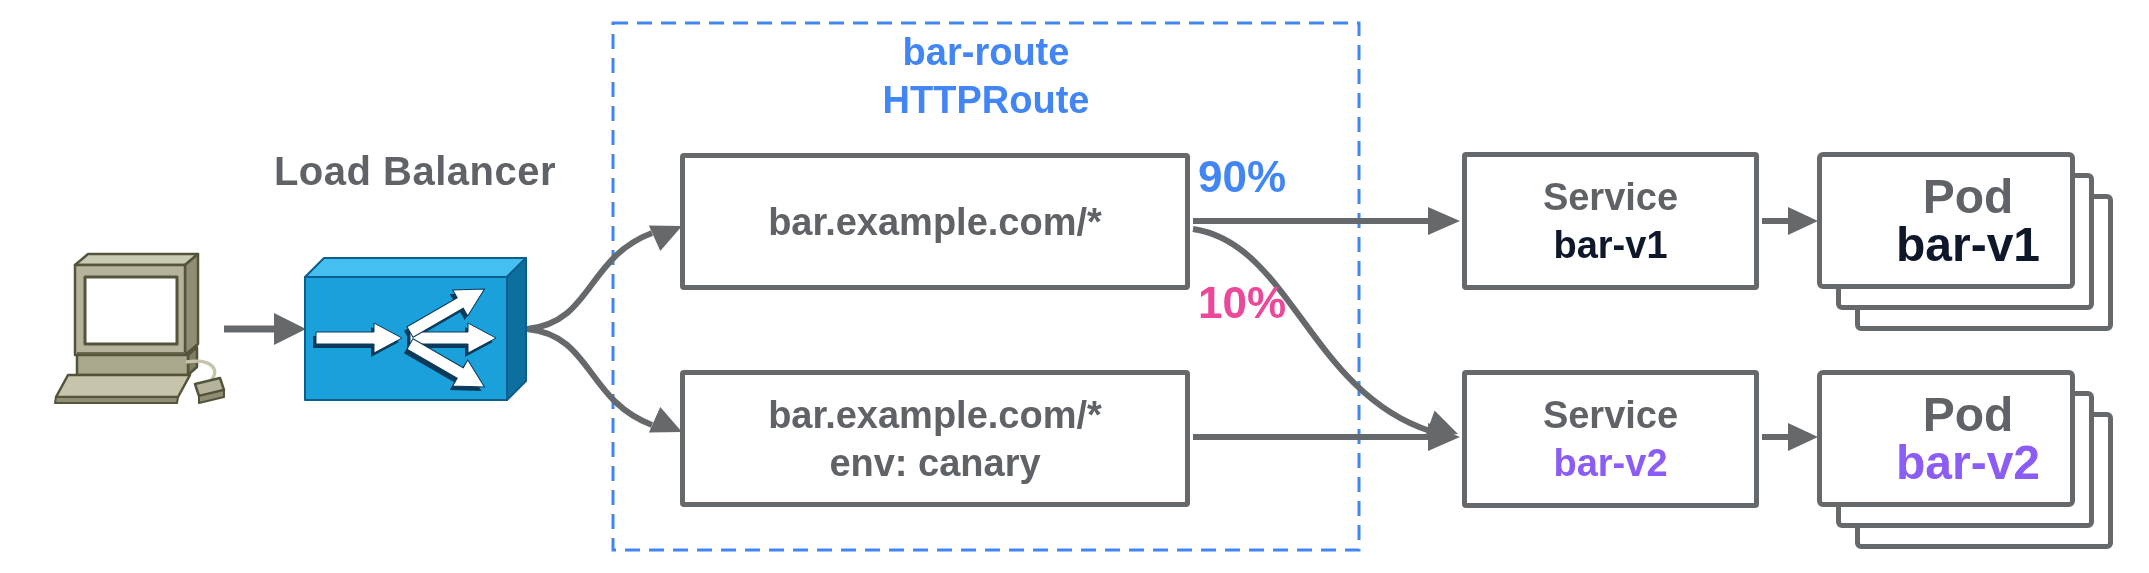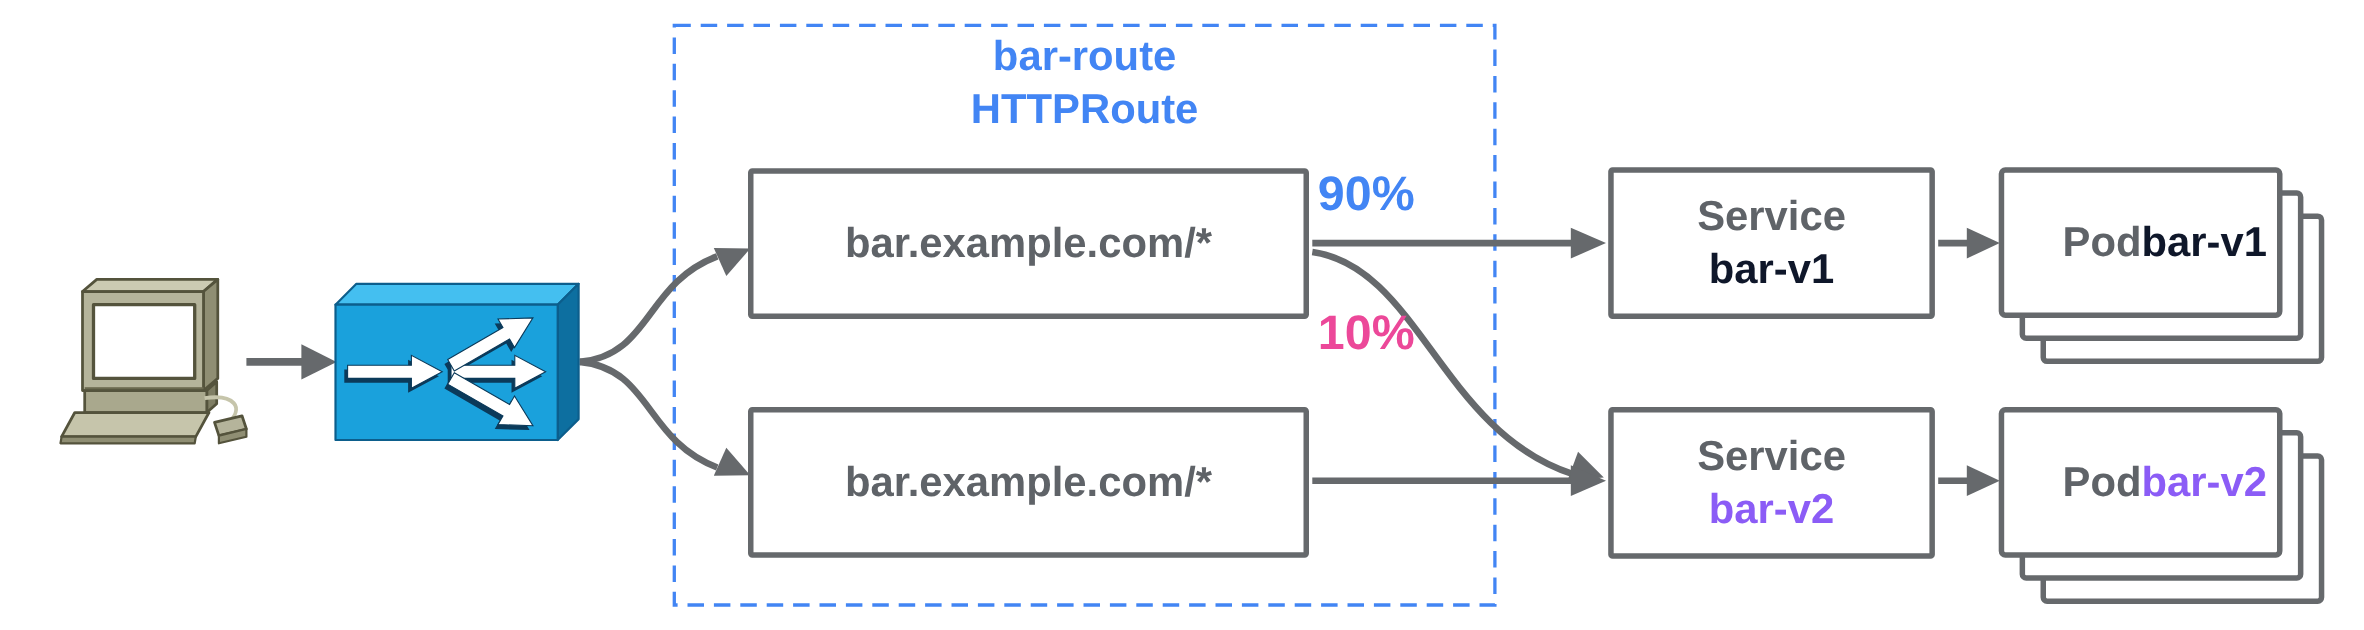--- a/index.html
+++ b/index.html
@@ -41,23 +41,23 @@
   .pod-stack { width:300px; height:183px; }
   .pod-1 { left:1817px; top:152px; }
   .pod-2 { left:1817px; top:370px; }
   .pod-layer, .pod-front {
     position:absolute; box-sizing:border-box; width:258px; height:137px;
     background:#ffffff; border:5px solid #66696c; border-radius:6px;
   }
   .layer-2 { left:19px; top:21px; }
   .layer-3 { left:38px; top:42px; }
   .pod-front {
-    left:0; top:0; display:flex; flex-direction:row;
+    left:0; top:0; display:flex; flex-direction:column;
     align-items:center; justify-content:center;
-    font-size:38px; line-height:48px; color:#5f6368; text-align:center;padding-left:44px;
+    font-size:48px; line-height:48px; color:#5f6368; text-align:center;padding-left:44px;
   }
 </style>
 </head>
 <body>
 
 <div class="canvas">
 
   <svg class="abs" style="left:0;top:0;" width="2149" height="573" viewBox="0 0 2149 573">
 
     <rect x="613" y="23" width="746" height="527" fill="none" stroke="#4285f4" stroke-width="3" stroke-dasharray="15 9"></rect>
@@ -126,31 +126,33 @@
     </g>
 
     <g fill="#ffffff" stroke="#0b3a5a" stroke-width="1">
       <use href="#lbarrow" transform="translate(16,88)"></use>
       <use href="#lbarrow" transform="translate(110,88)"></use>
       <use href="#lbarrow" transform="translate(110,82) rotate(-30)"></use>
       <use href="#lbarrow" transform="translate(110,94) rotate(30)"></use>
     </g>
   </svg>
 
+  <div class="abs lb-label">Load Balancer</div>
 
   <div class="abs group-title">
     <div>bar-route</div>
     <div>HTTPRoute</div>
   </div>
 
   <div class="abs node match-1">
     <div>bar.example.com/*</div>
   </div>
   <div class="abs node match-2">
     <div>bar.example.com/*</div>
+    <div>env: canary</div>
   </div>
 
   <div class="abs pct pct-90">90%</div>
   <div class="abs pct pct-10">10%</div>
 
   <div class="abs node svc-1">
     <div>Service</div>
     <div class="name-blue">bar-v1</div>
   </div>
   <div class="abs node svc-2">

